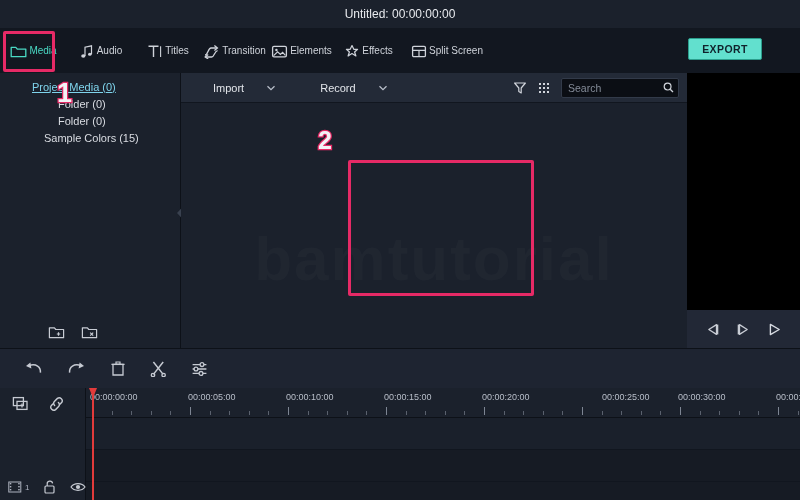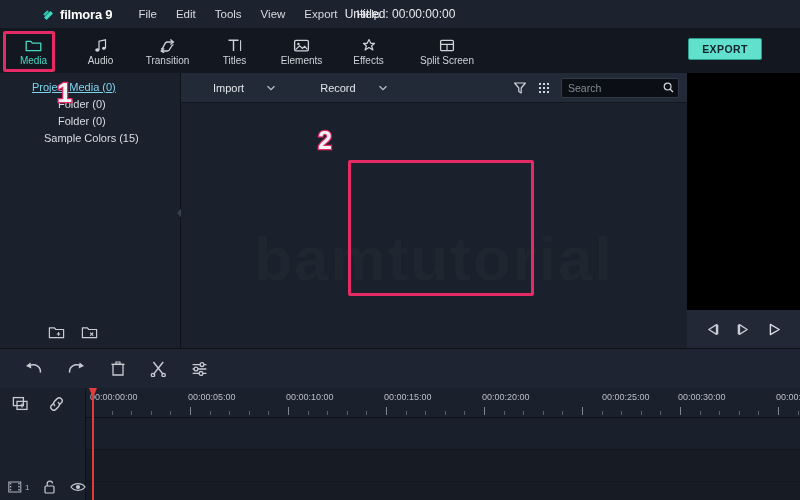--- a/index.html
+++ b/index.html
@@ -33,21 +33,21 @@
   }
 
   
   .tabbar {
     position: absolute; left: 0; top: 28px; width: 800px; height: 45px;
     background: #121720;
   }
   .tabbar-inner { display: flex; height: 45px; }
   .tab {
     width: 67px; height: 45px;
-    display: flex; flex-direction: column; align-items: center; justify-content: center;
+    display: flex; flex-direction: row; align-items: center; justify-content: center;
     gap: 2px; color: #cfd3da; cursor: default;
   }
   .tab .tlabel { font-size: 10px; }
   .tab .ticon { height: 17px; display: flex; align-items: flex-end; }
   .tab.active { color: #4ad9c4; }
   .tab-split { width: 90px; }
   .export-btn {
     position: absolute; right: 38px; top: 10px;
     width: 74px; height: 22px;
     background: #62e0ce; border: 1px solid #2b9e8c; border-radius: 2px;
@@ -209,39 +209,20 @@
     font-weight: bold; color: #f2f2f5;
     -webkit-text-stroke: 2.5px #e62a66;
     paint-order: stroke fill;
   }
 </style>
 </head>
 <body>
 
 <div id="app">
 
-  <div class="menubar">
-    <div class="logo-wrap">
-      <span class="logo-mark">
-        <svg width="13" height="13" viewBox="0 0 13 13">
-          <path d="M2 8.5 L8.5 2 L11 4.5 L4.5 11 Z" fill="#3fd8c0"></path>
-          <path d="M1.2 5.2 L5.2 1.2 L7 3 L3 7 Z" fill="#2fc3ad"></path>
-        </svg>
-      </span>
-      <span class="logo-text">filmora 9</span>
-    </div>
-    <div class="menu-items">
-      <span class="menu-item">File</span>
-      <span class="menu-item">Edit</span>
-      <span class="menu-item">Tools</span>
-      <span class="menu-item">View</span>
-      <span class="menu-item">Export</span>
-      <span class="menu-item">Help</span>
-    </div>
-  </div>
   <div class="proj-title">Untitled: 00:00:00:00</div>
 
   <div class="tabbar">
     <div class="tabbar-inner">
 
       <div class="tab active">
         <span class="ticon">
           <svg width="17" height="15" viewBox="0 0 17 15">
             <path d="M1.2 3.3 h4.6 l1.5 1.8 h8.5 v7.6 h-14.6 z" fill="none" stroke="#4ad9c4" stroke-width="1.3" stroke-linejoin="round"></path>
           </svg>
@@ -251,42 +232,42 @@
 
       <div class="tab">
         <span class="ticon">
           <svg width="16" height="15" viewBox="0 0 16 15">
             <path d="M6 12 V3.2 L12.5 1.8 V10" fill="none" stroke="#cfd3da" stroke-width="1.2"></path>
             <ellipse cx="4.3" cy="12" rx="2.1" ry="1.7" fill="#cfd3da"></ellipse>
             <ellipse cx="10.8" cy="10.3" rx="1.8" ry="1.5" fill="#cfd3da"></ellipse>
           </svg>
         </span>
         <span class="tlabel">Audio</span>
+      </div>
+
+      <div class="tab">
+        <span class="ticon">
+          <svg width="17" height="15" viewBox="0 0 17 15">
+            <path d="M2.5 2.2 H12.5 M7.5 2.2 V13" fill="none" stroke="#cfd3da" stroke-width="1.4"></path>
+            <path d="M14.6 2.2 V13" fill="none" stroke="#cfd3da" stroke-width="1.1"></path>
+          </svg>
+        </span>
+        <span class="tlabel">Titles</span>
       </div>
 
       <div class="tab">
         <span class="ticon">
           <svg width="17" height="15" viewBox="0 0 17 15">
             <path d="M2 11 C5 11 5 4 8 4 L14 4" fill="none" stroke="#cfd3da" stroke-width="1.3"></path>
             <path d="M11.4 1.6 L14.4 4 L11.4 6.4" fill="none" stroke="#cfd3da" stroke-width="1.3"></path>
             <path d="M14.6 6.6 C11.6 6.6 11.6 13 8.6 13 L2.6 13" fill="none" stroke="#cfd3da" stroke-width="1.3"></path>
             <path d="M5.2 10.6 L2.2 13 L5.2 15" fill="none" stroke="#cfd3da" stroke-width="1.3"></path>
           </svg>
         </span>
         <span class="tlabel">Transition</span>
-      </div>
-
-      <div class="tab">
-        <span class="ticon">
-          <svg width="17" height="15" viewBox="0 0 17 15">
-            <path d="M2.5 2.2 H12.5 M7.5 2.2 V13" fill="none" stroke="#cfd3da" stroke-width="1.4"></path>
-            <path d="M14.6 2.2 V13" fill="none" stroke="#cfd3da" stroke-width="1.1"></path>
-          </svg>
-        </span>
-        <span class="tlabel">Titles</span>
       </div>
 
       <div class="tab">
         <span class="ticon">
           <svg width="17" height="15" viewBox="0 0 17 15">
             <rect x="1.6" y="2.4" width="13.8" height="10.4" rx="1.4" fill="none" stroke="#cfd3da" stroke-width="1.3"></rect>
             <circle cx="5.4" cy="6" r="1.2" fill="#cfd3da"></circle>
             <path d="M2.6 11.6 L6.6 7.8 L9.4 10.4 L11.6 8.4 L14.4 11.4" fill="none" stroke="#cfd3da" stroke-width="1.2"></path>
           </svg>
         </span>

